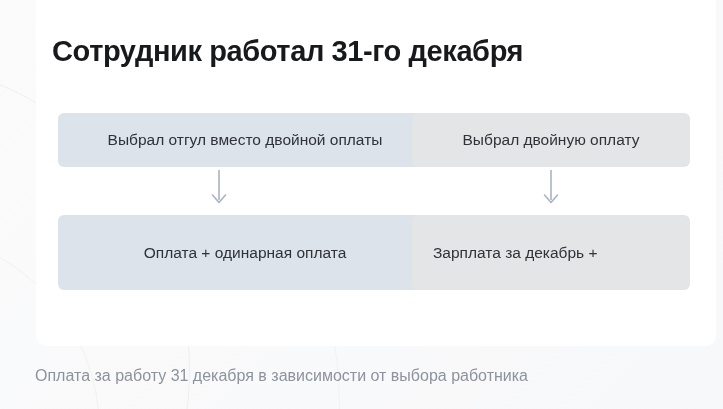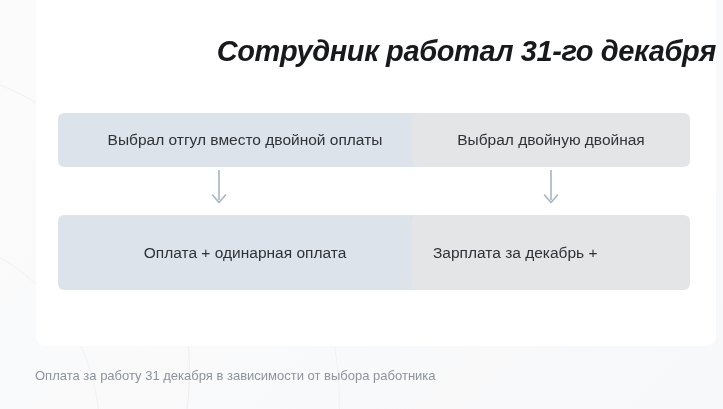--- a/index.html
+++ b/index.html
@@ -29,28 +29,27 @@
 
   .card {
     position: absolute;
     left: 36px; top: 0;
     width: 680px; height: 346px;
     background: #ffffff;
     border-radius: 0 0 10px 10px;
   }
   .title {
     position: absolute;
-    left: 0; right: 0; top: 31px;
-    text-align: right;
+    left: 16px; right: 0; top: 31px;
+    text-align: left;
     font-size: 29px;
     line-height: 40px;
     font-weight: 700;
     letter-spacing: -0.4px;
     color: #17191c;
-    font-style: italic;
   }
   .box {
     position: absolute;
     border-radius: 6px;
     display: flex;
     flex-direction: column;
     justify-content: center;
     align-items: center;
     font-size: 15.5px;
     line-height: 22px;
@@ -70,42 +69,42 @@
   .arrow {
     position: absolute;
     top: 169px;
     width: 20px; height: 38px;
   }
   .arrow-left  { left: 173px; }
   .arrow-right { left: 505px; }
   .caption {
     position: absolute;
     left: 35px; top: 367px;
-    font-size: 13px;
+    font-size: 16px;
     line-height: 17px;
     color: #8d939c;
   }
 </style>
 </head>
 <body>
 
 <div class="stage">
   <div class="swirl swirl-1"></div>
   <div class="swirl swirl-2"></div>
   <div class="swirl swirl-3"></div>
 
   <div class="card">
     <h1 class="title">Сотрудник работал 31-го декабря</h1>
 
     <div class="box box-left row-choice">
       <span class="line">Выбрал отгул вместо двойной оплаты</span>
     </div>
 
     <div class="box box-right row-choice">
-      <span class="line">Выбрал двойную двойная</span>
+      <span class="line">Выбрал двойную оплату</span>
     </div>
 
     <svg class="arrow arrow-left" viewBox="0 0 20 38" fill="none" xmlns="http://www.w3.org/2000/svg">
       <path d="M10 1 V31" stroke="#a9b3c4" stroke-width="1.6"></path>
       <path d="M3.5 26 L10 33.5 L16.5 26" stroke="#a9b3c4" stroke-width="1.6" fill="none" stroke-linecap="round" stroke-linejoin="round"></path>
     </svg>
 
     <svg class="arrow arrow-right" viewBox="0 0 20 38" fill="none" xmlns="http://www.w3.org/2000/svg">
       <path d="M10 1 V31" stroke="#a9b3c4" stroke-width="1.6"></path>
       <path d="M3.5 26 L10 33.5 L16.5 26" stroke="#a9b3c4" stroke-width="1.6" fill="none" stroke-linecap="round" stroke-linejoin="round"></path>

